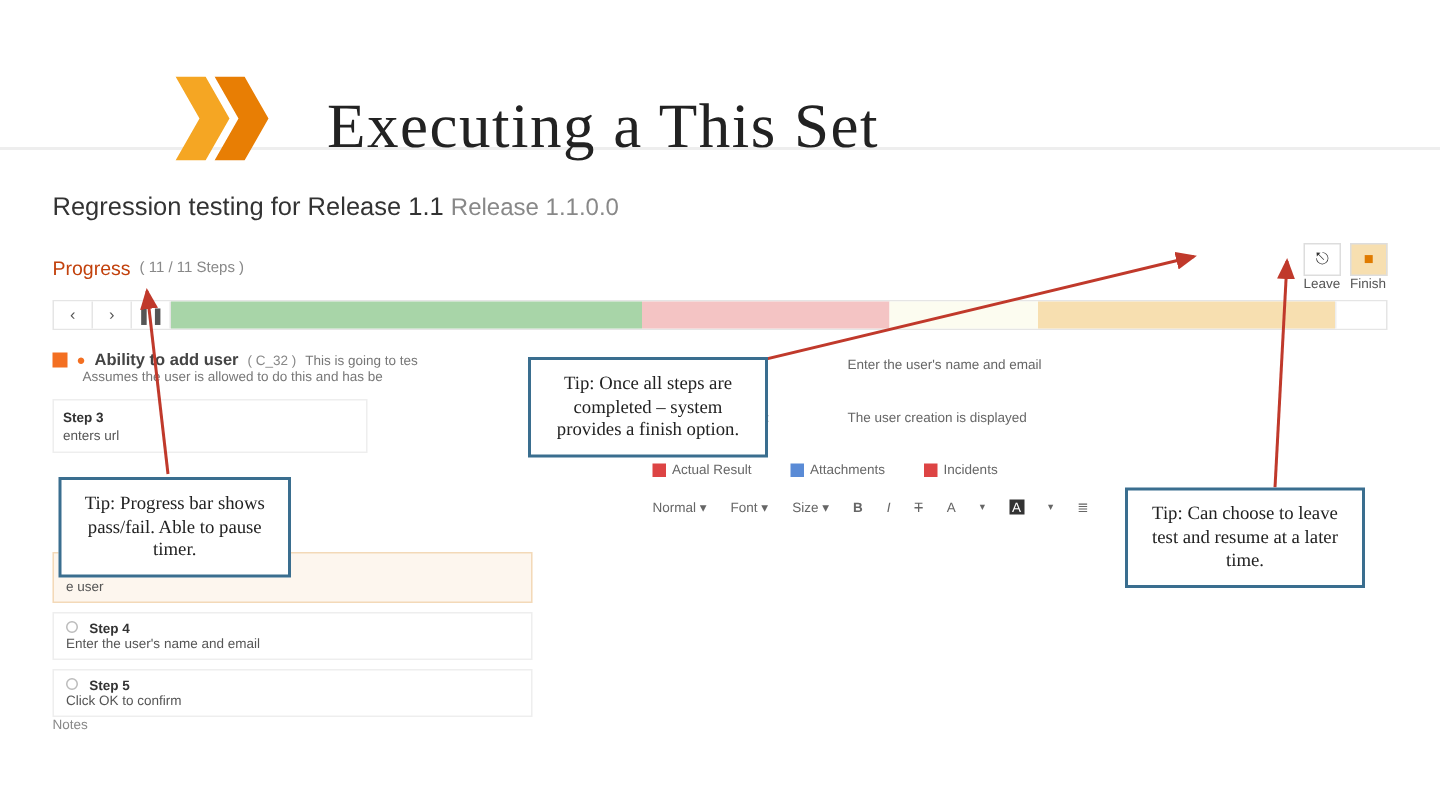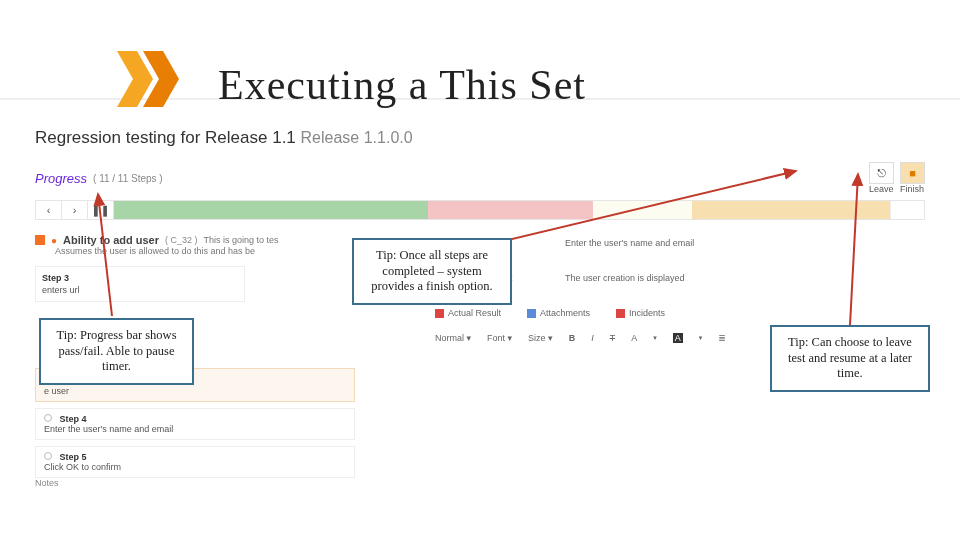--- a/index.html
+++ b/index.html
@@ -52,21 +52,21 @@
     background: #fff;
   }
   .regline { font-size: 17px; color: #333; }
   .regline .small { font-size: 16px; color: #888; }
   .progrow {
     margin-top: 14px;
     display: flex;
     align-items: center;
     gap: 6px;
   }
-  .proglabel { font-size: 13px; color:#6d28d9;font-style:italic; }
+  .proglabel { font-size: 13px; color:#c2410c; }
   .progcount { font-size: 10px; color:#888; }
   .leaveBtn, .finishBtn {
     width: 25px; height: 22px;
     border: 1px solid #ddd;
     display: flex; align-items: center; justify-content: center;
     font-size: 11px;
   }
   .btnlabel { font-size:9px; color:#555; text-align:left; width:25px;}
   .navrow {
     margin-top: 6px;
@@ -151,21 +151,21 @@
     width: 150px;
     text-align: center;
     font-family: Georgia, "Comic Sans MS", cursive;
     font-size: 12.5px;
     color: #222;
     line-height: 1.25;
     z-index: 20;
   }
   .tip1 { left: 39px; top: 318px; width: 155px; }
   .tip2 { left: 352px; top: 238px; width: 160px; }
-  .tip3 { left: 770px; top: 325px; width: 160px; }
+  .tip3 { left: 750px; top: 325px; width: 160px; }
   
   .arrow { position:absolute; z-index:15; pointer-events:none; }
 </style>
 </head>
 <body>
 
 <div class="header-bar">
   <div class="chevrons">
     <svg width="66" height="56" viewBox="0 0 66 56">
       <path d="M2 0 L22 0 L38 28 L22 56 L2 56 L18 28 Z" fill="#f5a623"></path>

